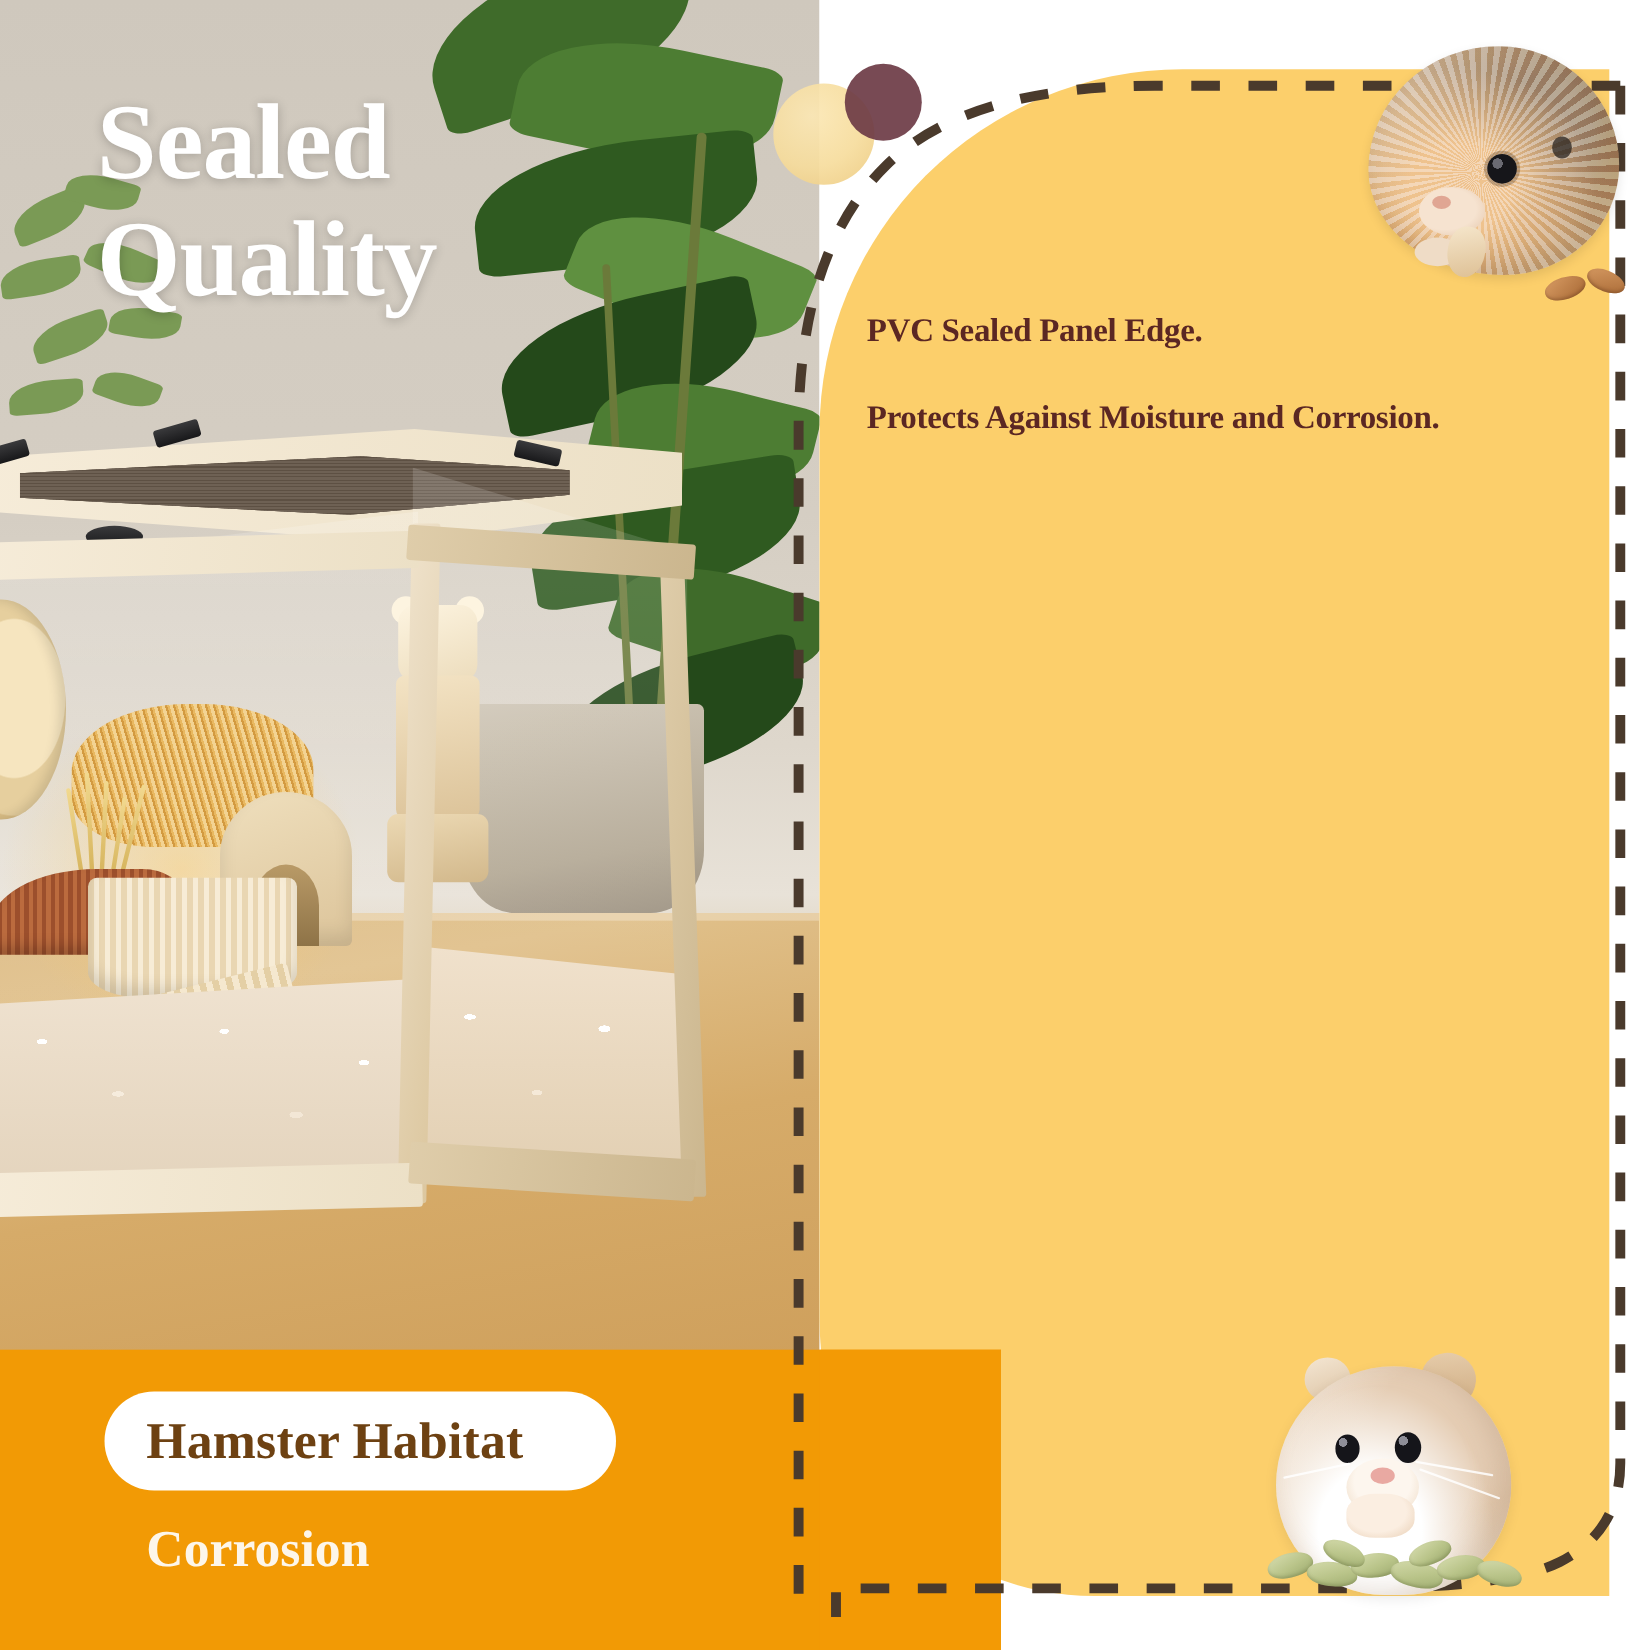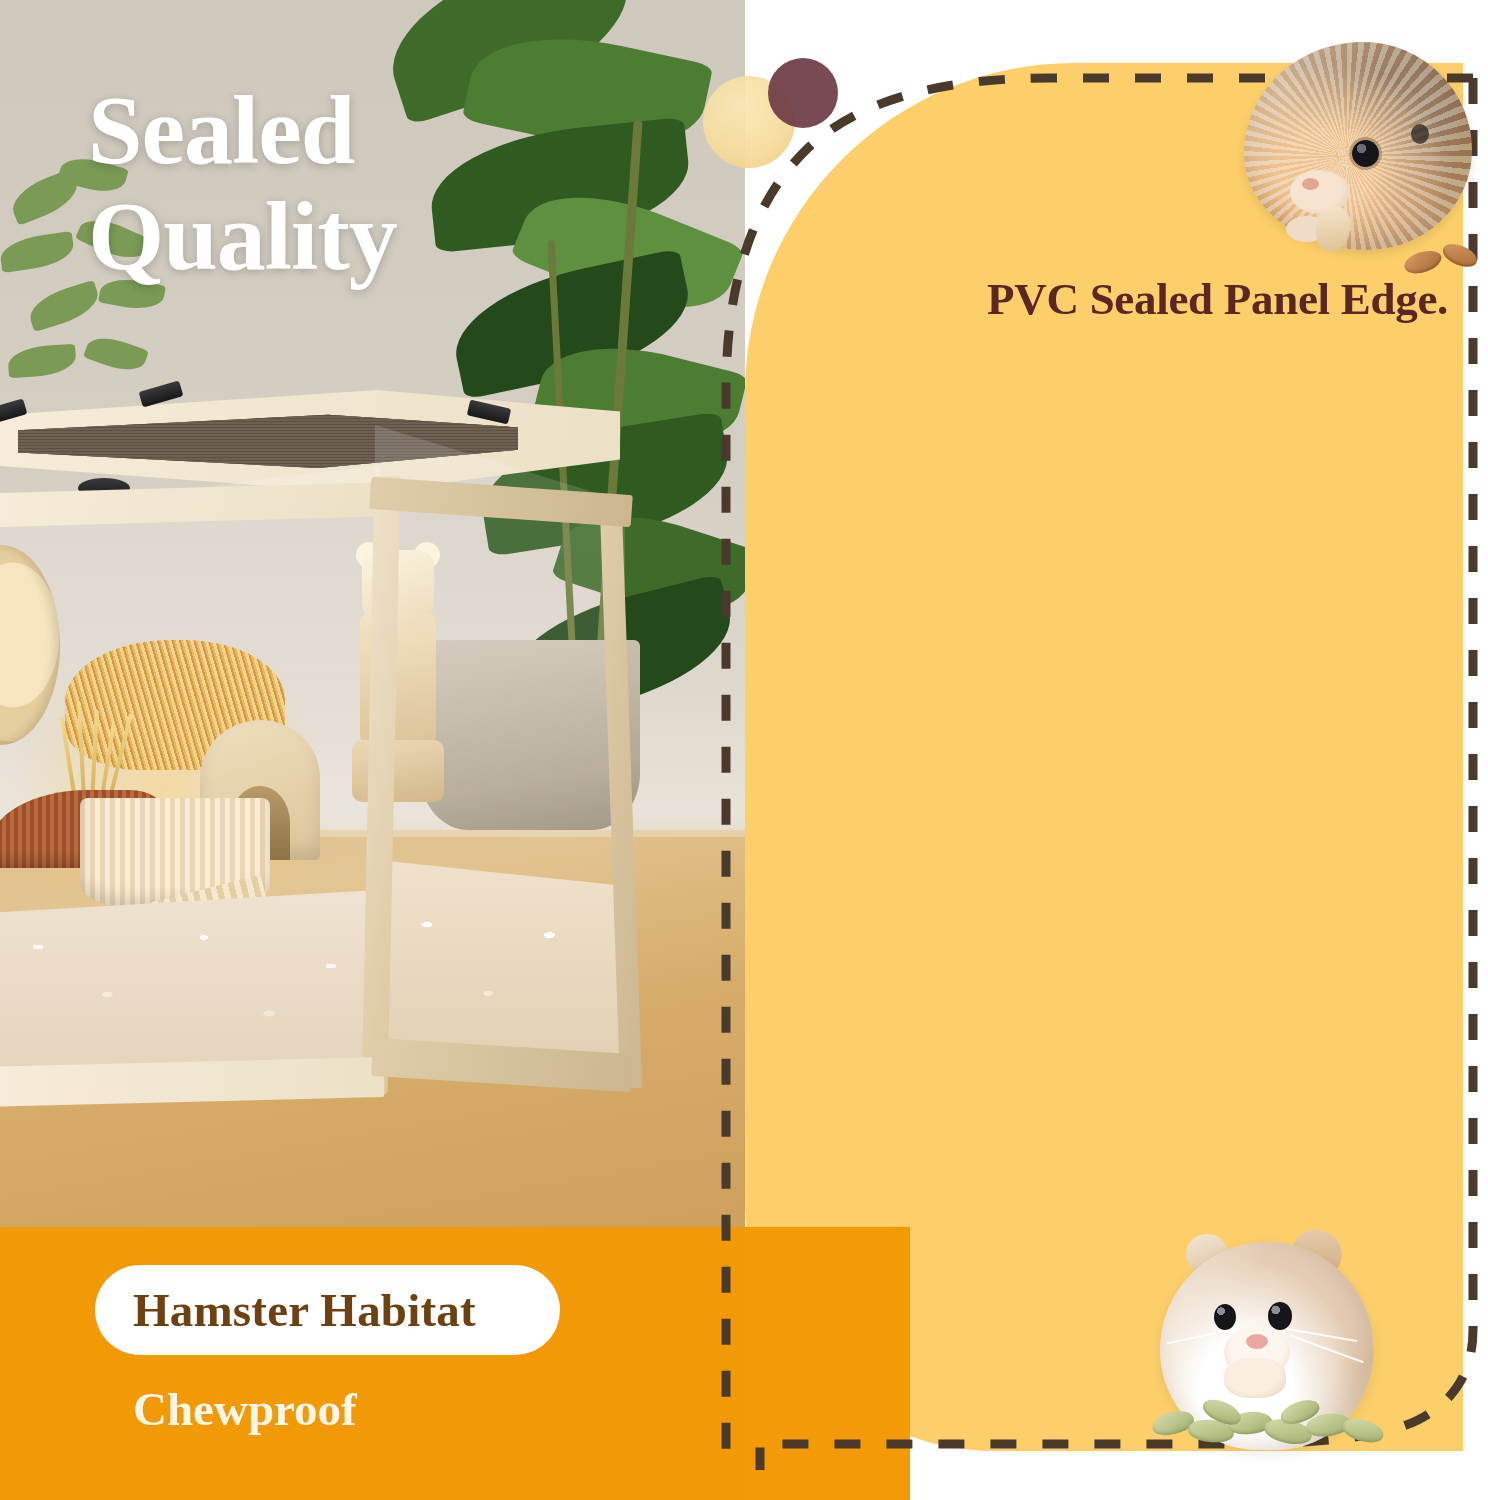--- a/index.html
+++ b/index.html
@@ -187,28 +187,27 @@
     white-space:pre-line;
   }
 
   
   .panel{
     position:absolute;left:745px;top:63px;width:718px;height:1388px;
     background:#fccf6b;
     border-radius:330px 0 0 250px;
   }
   .panel-text{
-    position:absolute;left:788px;top:270px;width:660px;
+    position:absolute;left:788px;top:281px;width:660px;
     color:#5b2723;
     font-family:"Liberation Serif",serif;
     font-weight:700;
-    font-size:45px;
+    font-size:30px;
     line-height:1.30;
     letter-spacing:-.3px;
-    text-align:right;
   }
   .panel-text p{margin:0 0 40px 0;}
   .panel-text p:last-child{margin-bottom:0;}
 
   
   .dashsvg{position:absolute;left:0;top:0;width:1488px;height:1500px;pointer-events:none;}
 
   
   .circ-cream{
     position:absolute;left:703px;top:76px;width:92px;height:92px;border-radius:50%;
@@ -435,27 +434,28 @@
   <div class="title">Sealed
 Quality</div>
 
   <div class="panel"></div>
 
   <div class="circ-cream"></div>
   <div class="circ-maroon"></div>
 
   <div class="panel-text">
     <p>PVC Sealed Panel Edge.</p>
+    <p>Protects Against Moisture and Corrosion.</p>
   </div>
 
   <div class="orangebar"></div>
   <div class="orangebar over"></div>
   <div class="pill"></div>
   <div class="pill-label">Hamster Habitat</div>
-  <div class="sub-label">Chewproof</div>
+  <div class="sub-label">Corrosion</div>
 
   <svg class="dashsvg" viewBox="0 0 1488 1500">
     <path d="M 1473 78
              L 1473 1330
              Q 1473 1392 1418 1420
              Q 1370 1444 1228 1444
              L 760 1444
              L 760 1470" fill="none" stroke="#4a3a2c" stroke-width="9" stroke-dasharray="26 26" stroke-linecap="butt"></path>
     <path d="M 1473 78
              L 1050 78

